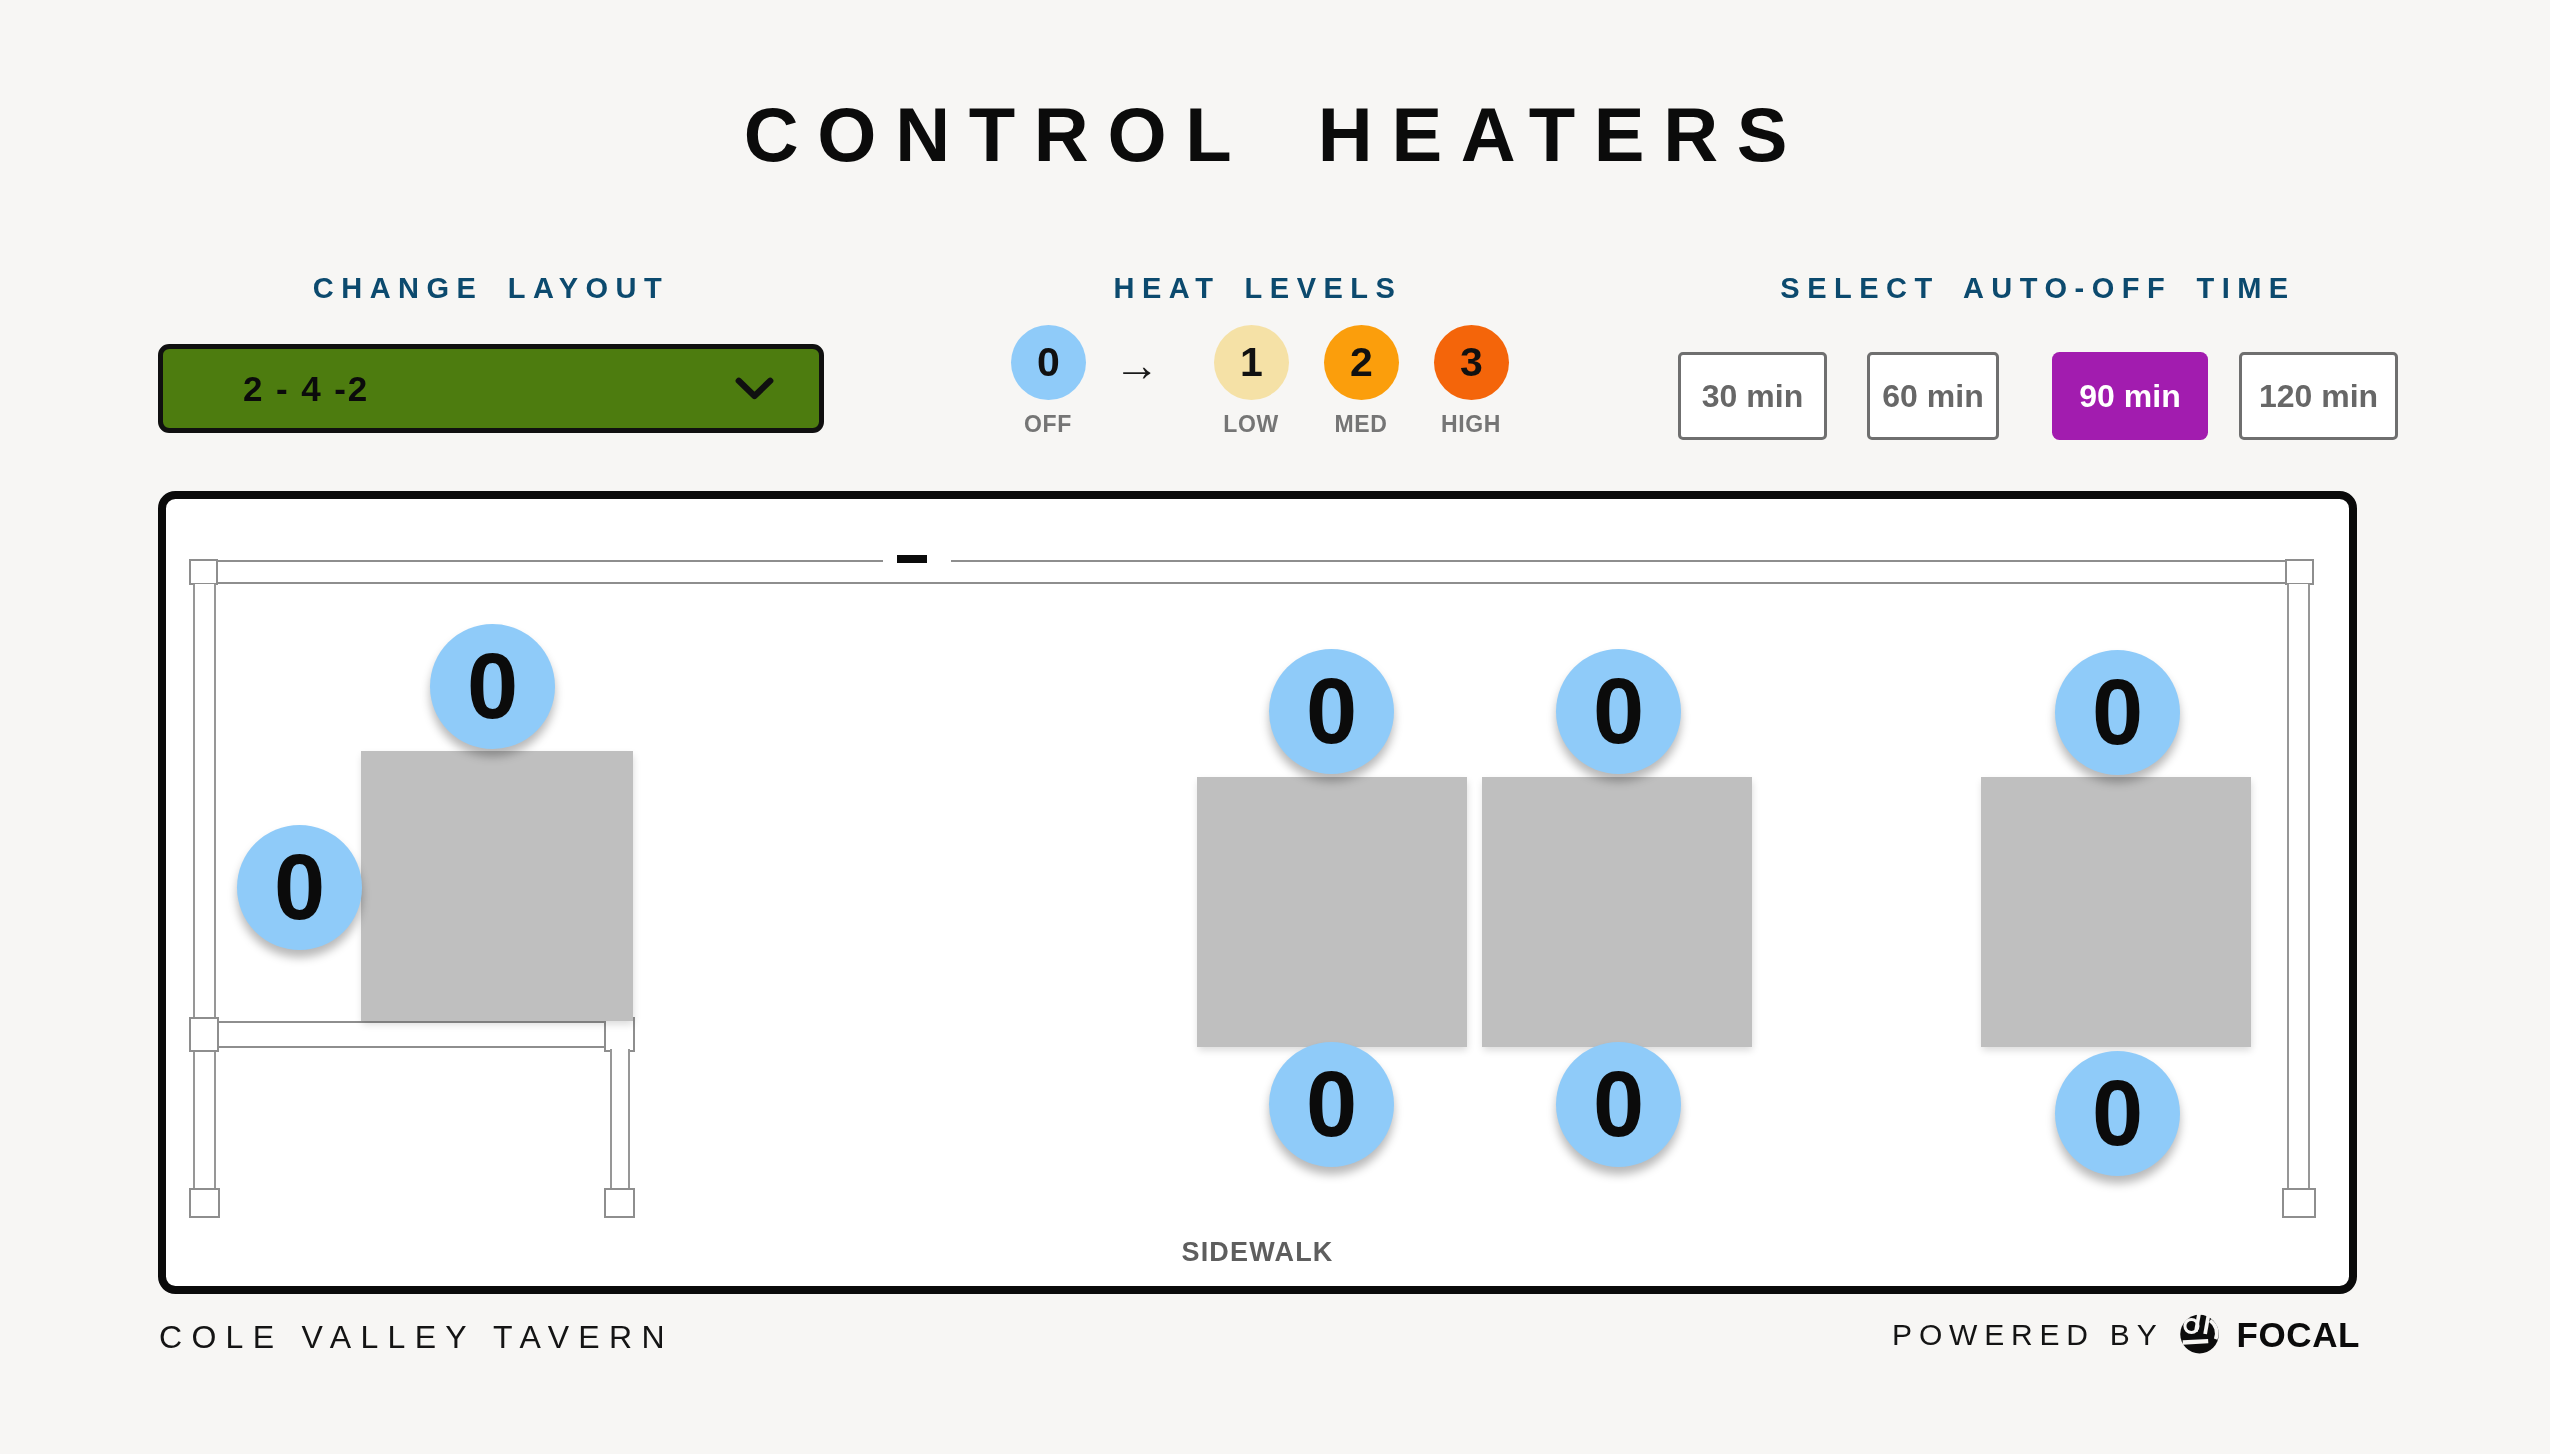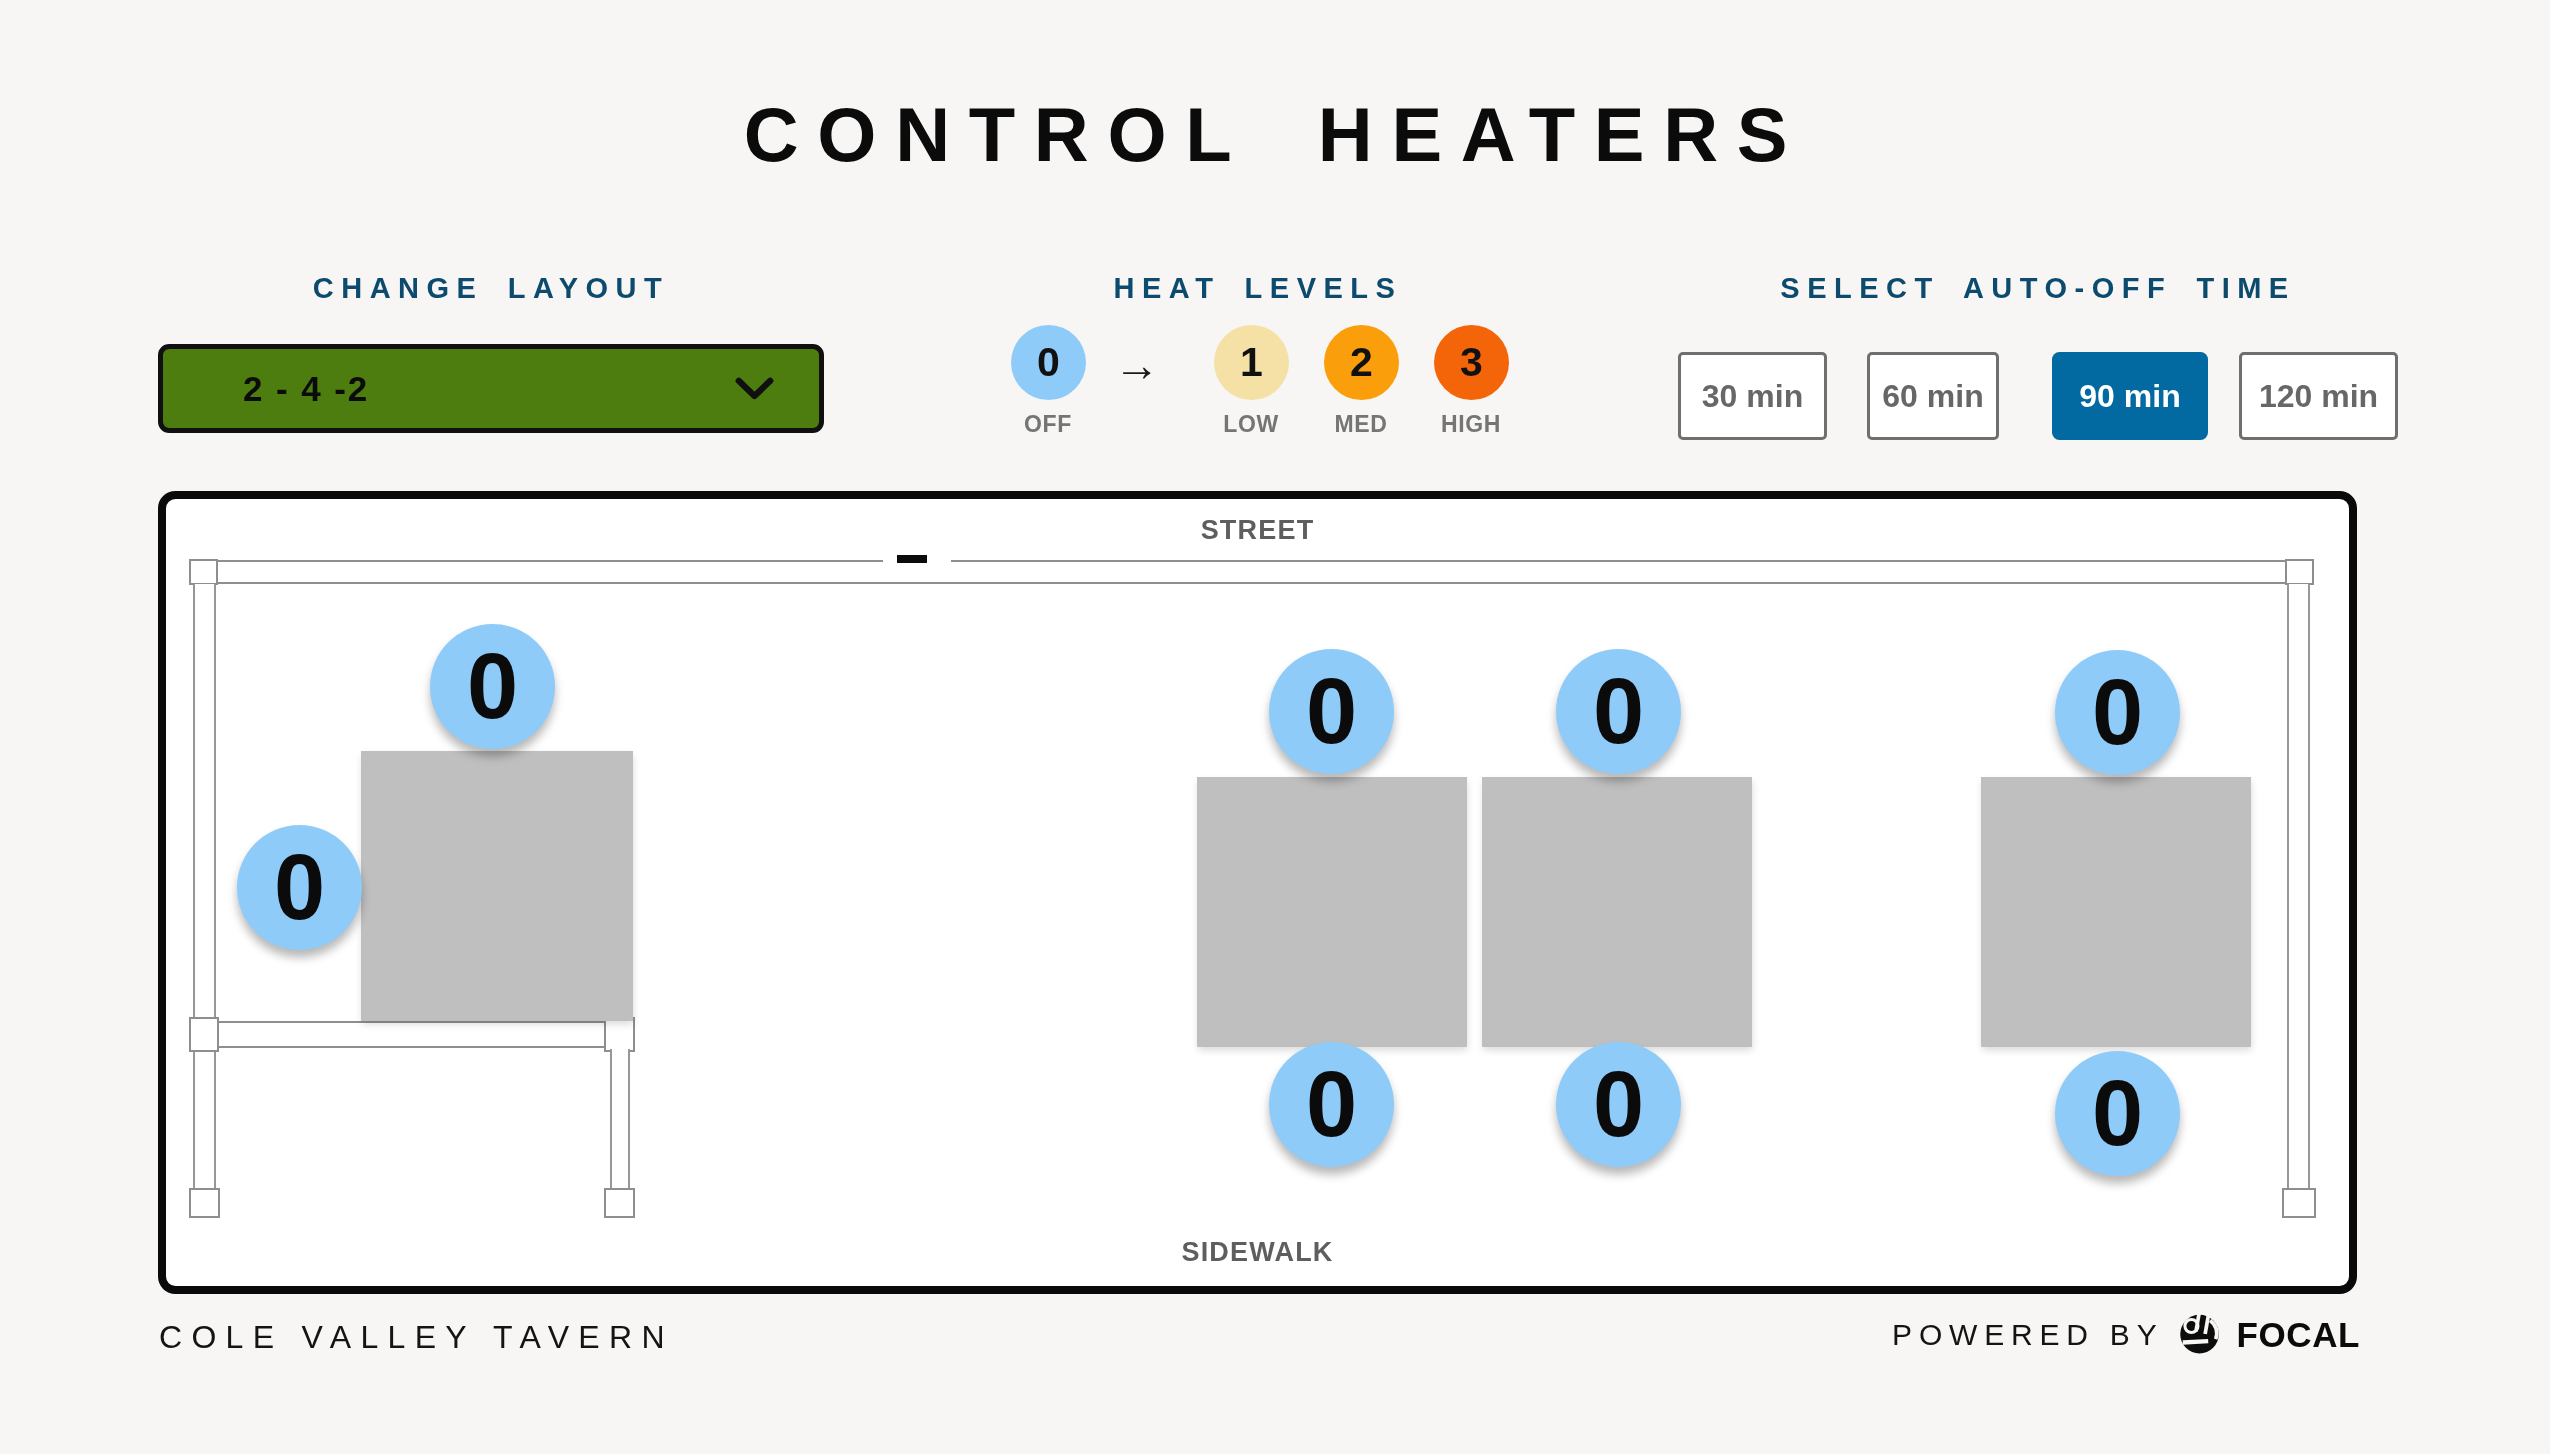--- a/index.html
+++ b/index.html
@@ -73,21 +73,21 @@
     background:#ffffff;border:3.1px solid #6F6F6F;border-radius:5px;
     color:#676767;font-size:32px;font-weight:700;
     display:flex;align-items:center;justify-content:center;
     cursor:pointer;
   }
   .ao-30{left:1678px;width:149px;}
   .ao-60{left:1867px;width:132px;}
   .ao-90{left:2052px;width:156px;}
   .ao-120{left:2239px;width:159px;}
   .ao-selected{
-    background:#0369a1;border:none;color:#ffffff;border-radius:7.5px;
+    background:#a21caf;border:none;color:#ffffff;border-radius:7.5px;
   }
 
   
   .board{
     left:158px;top:491px;width:2199px;height:803px;
     background:#ffffff;border-radius:17.4px;
   }
   .board-border{
     position:absolute;inset:0;
     border:8px solid #0a0a0a;border-radius:17.4px;
@@ -190,21 +190,20 @@
 <div class="abs hl-label lb-low">LOW</div>
 <div class="abs hl-label lb-med">MED</div>
 <div class="abs hl-label lb-high">HIGH</div>
 
 <div class="abs ao-btn ao-30">30 min</div>
 <div class="abs ao-btn ao-60">60 min</div>
 <div class="abs ao-btn ao-90 ao-selected">90 min</div>
 <div class="abs ao-btn ao-120">120 min</div>
 
 <div class="abs board">
-  <div class="zone-label street">STREET</div>
 
   <div class="frame rail-top"></div>
   <div class="frame door-gap"></div>
   <div class="frame door-mark"></div>
   <div class="frame cap cap-tl"></div>
   <div class="frame cap cap-tr"></div>
   <div class="frame post post-left"></div>
   <div class="frame post post-right"></div>
   <div class="frame rail-mid"></div>
   <div class="frame cap conn-left"></div>

